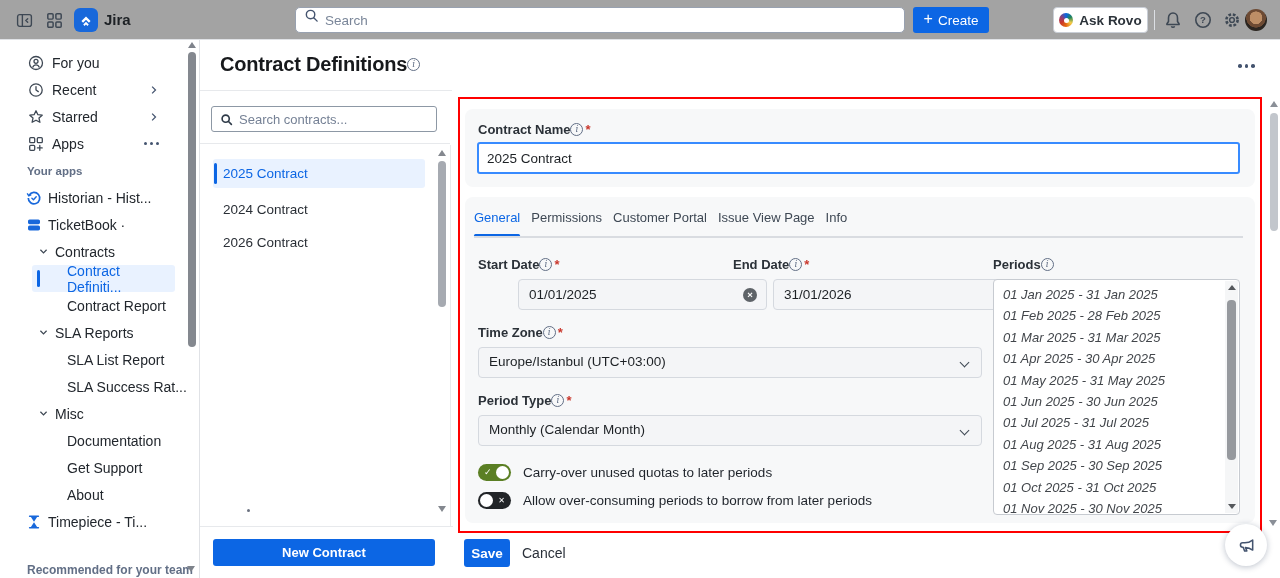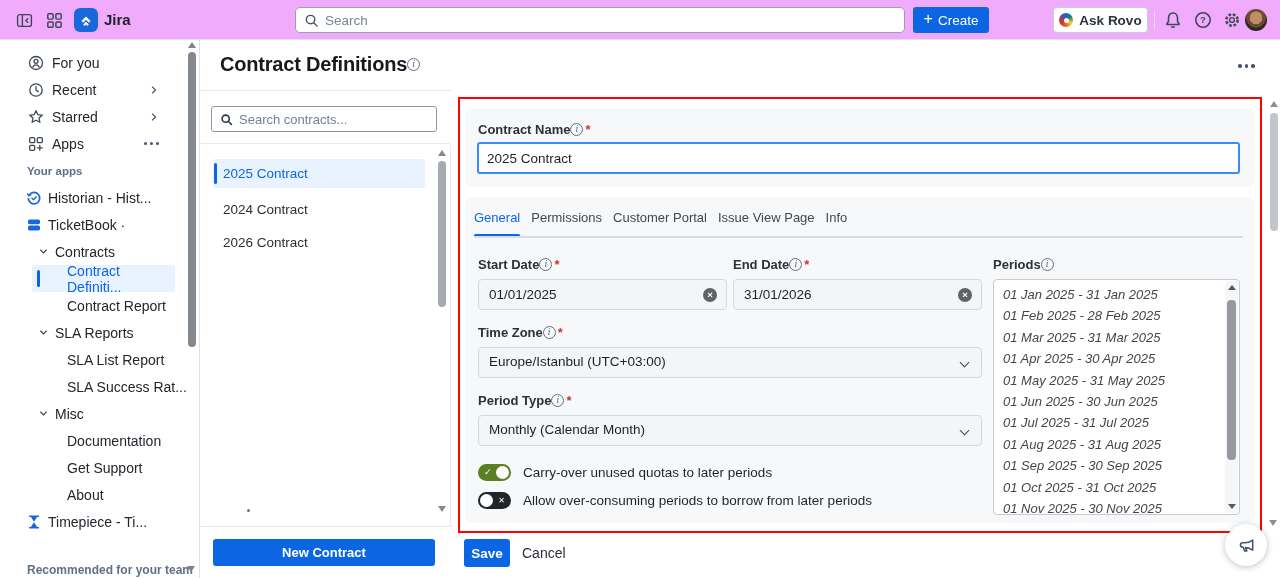--- a/index.html
+++ b/index.html
@@ -1,25 +1,25 @@
 <!DOCTYPE html>
 <html><head>
 <meta charset="utf-8">
 <style>
   * { box-sizing: border-box; margin: 0; padding: 0; }
   html,body { width:1280px; height:578px; }
   body { font-family:"Liberation Sans","DejaVu Sans",sans-serif; background:#fff; color:#1d2125; }
   #app { position:relative; width:1280px; height:578px; overflow:hidden; background:#fff; }
 
   
-  .topbar { position:absolute; left:0; top:0; width:1280px; height:40px; background:#f0abfc; border-bottom:1px solid #e0e2e6; z-index:5; }
+  .topbar { position:absolute; left:0; top:0; width:1280px; height:40px; background:#a3a3a3; border-bottom:1px solid #e0e2e6; z-index:5; }
   .tb-icon-btn { position:absolute; top:10px; width:20px; height:20px; display:flex; align-items:center; justify-content:center; cursor:pointer; color:#3e4854; }
   .jira-tile { position:absolute; left:74px; top:8px; width:24px; height:24px; border-radius:6px; background:#1868db; display:flex; align-items:center; justify-content:center; }
   .jira-name { position:absolute; left:104px; top:0; height:40px; line-height:40px; font-weight:700; font-size:15px; color:#1d2125; }
-  .tb-search { position:absolute; left:295px; top:7px; width:610px; height:26px; border:1px solid #98a1b0; border-radius:5px; display:flex; align-items:center; padding:0 8px; gap:6px; background:#fff; }
+  .tb-search { position:absolute; left:295px; top:7px; width:610px; height:26px; border:1px solid #98a1b0; border-radius:5px; display:flex; padding:0 8px; gap:6px; background:#fff; }
   .tb-search input { flex:1; border:none; outline:none; font-size:13.5px; color:#1d2125; background:transparent; font-family:inherit; }
   .tb-search input::placeholder { color:#7a8699; }
   .create-btn { position:absolute; left:913px; top:7px; width:76px; height:26px; background:#0c66e4; border-radius:3px; color:#fff; display:flex; align-items:center; justify-content:center; gap:5px; font-size:13.5px; font-weight:500; cursor:pointer; }
   .create-plus { font-size:16px; font-weight:400; line-height:1; margin-top:-2px; }
   .rovo-btn { position:absolute; left:1053px; top:7px; width:95px; height:26px; border:1px solid #c9ced6; border-radius:4px; background:#fff; display:flex; align-items:center; justify-content:center; gap:6px; font-size:13.5px; font-weight:600; color:#2c333a; cursor:pointer; }
   .rovo-mark { width:14px; height:14px; border-radius:50%; background:conic-gradient(#0c66e4,#1f845a,#f5cd47,#e56910,#c9372c,#943d73,#0c66e4); position:relative; }
   .rovo-mark::after { content:""; position:absolute; left:4.5px; top:4.5px; width:5px; height:5px; border-radius:50%; background:#fff; }
   .tb-sep { position:absolute; left:1154px; top:10px; width:1px; height:20px; background:#dcdfe4; }
   .avatar { position:absolute; left:1245px; top:9px; width:22px; height:22px; border-radius:50%; cursor:pointer;
     background:radial-gradient(circle at 50% 40%, #bd8e66 0 36%, #6d4a33 38% 56%, #2b2520 58% 100%); }
@@ -81,21 +81,21 @@
   .flabel-row { position:absolute; display:flex; align-items:center; }
   .flabel { font-size:13px; font-weight:600; color:#2b3138; }
   .name-input { position:absolute; left:12px; top:33px; width:763px; height:32px; border:2px solid #388bff; border-radius:3px; background:#fff; font-size:13.5px; color:#1d2125; padding:0 8px; outline:none; font-family:inherit; }
 
   .tabs { position:absolute; left:9px; top:13px; display:flex; gap:11px; }
   .tab { font-size:13px; color:#3e4854; cursor:pointer; position:relative; padding-bottom:8px; }
   .tab.active { color:#0c66e4; font-weight:500; }
   .tab.active::after { content:""; position:absolute; left:0; right:0; top:24px; height:3px; border-radius:2px; background:#0c66e4; }
   .tabdiv { position:absolute; left:9px; right:12px; top:39px; height:2px; background:#d9dce1; }
 
-  .finput { position:absolute; height:31px; background:#f4f5f7; border:1px solid #d5d9df; border-radius:4px; display:flex; align-items:center; padding:0 30px 0 10px; font-size:13.5px; color:#1d2125; cursor:text; }
+  .finput { position:absolute; height:31px; background:#f4f5f7; border:1px solid #d5d9df; border-radius:4px; display:flex; align-items:center; padding:0 30px 0 10px; font-size:13.5px; color:#1d2125; cursor:text;margin-left:40px; }
   .clear-ic { position:absolute; right:9px; top:8px; width:14px; height:14px; border-radius:50%; background:#5e6368; color:#fff; font-size:9.5px; font-weight:700; display:flex; align-items:center; justify-content:center; cursor:pointer; line-height:1; }
   .fselect { position:absolute; height:31px; background:#f4f5f7; border:1px solid #d5d9df; border-radius:4px; display:flex; align-items:center; padding:0 30px 2px 10px; font-size:13.5px; color:#1d2125; cursor:pointer; }
   .sel-chev { position:absolute; right:13px; top:11px; width:7px; height:7px; border-right:1.8px solid #3e4854; border-bottom:1.8px solid #3e4854; transform:rotate(45deg); }
 
   .periods-box { position:absolute; left:528px; top:82px; width:247px; height:236px; background:#fff; border:1px solid #c7cbd1; border-radius:4px; overflow:hidden; }
   .pitem { font-style:italic; font-size:13px; color:#42464b; line-height:21.4px; padding-left:9px; white-space:nowrap; }
   .pitem:first-child { padding-top:4px; }
   .pscroll { position:absolute; right:1px; top:1px; bottom:1px; width:13px; background:#f5f6f7; display:flex; flex-direction:column; align-items:center; }
   .pscroll .pup { margin-top:4px; width:0; height:0; border-left:4px solid transparent; border-right:4px solid transparent; border-bottom:5.5px solid #55585c; }
   .pscroll .pdn { position:absolute; bottom:4px; width:0; height:0; border-left:4px solid transparent; border-right:4px solid transparent; border-top:5.5px solid #55585c; }

